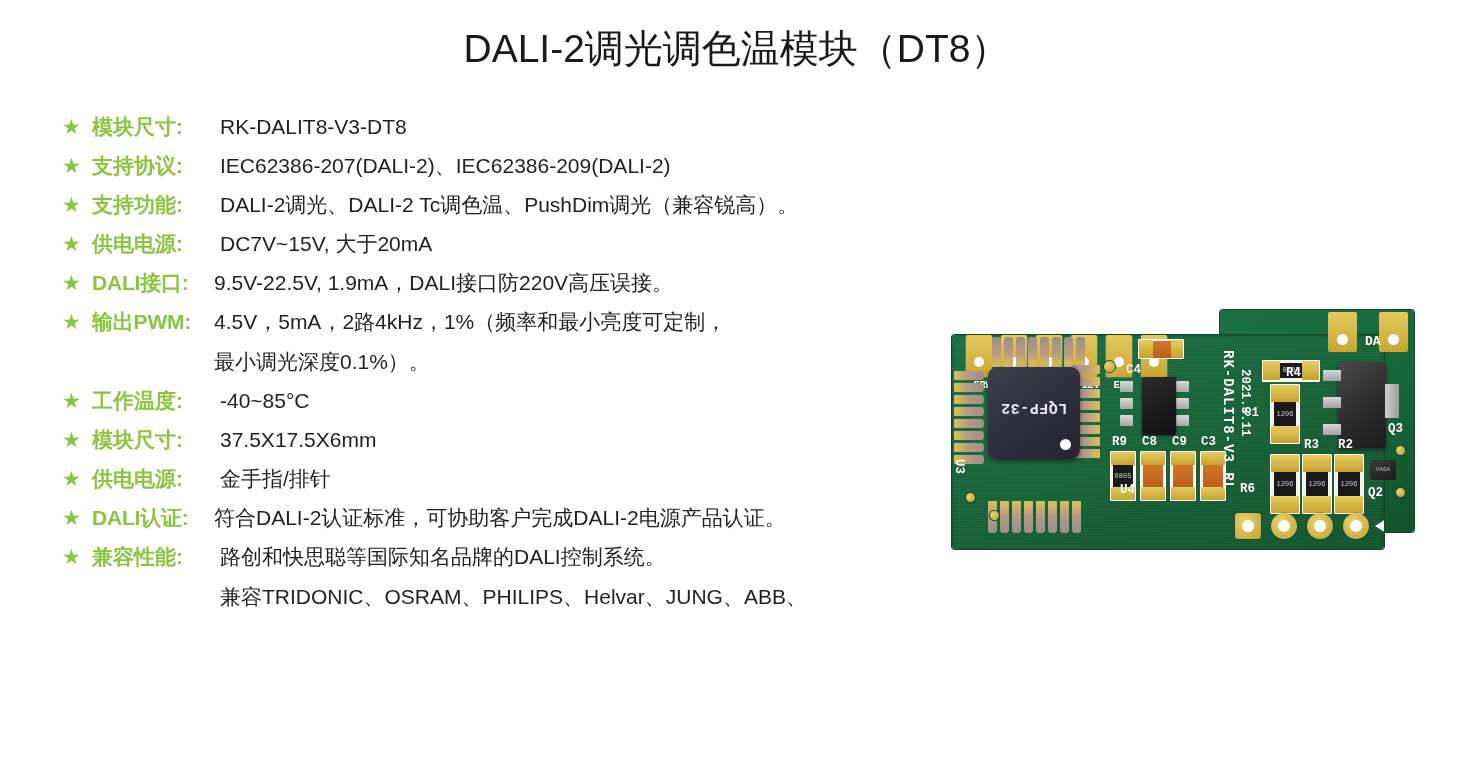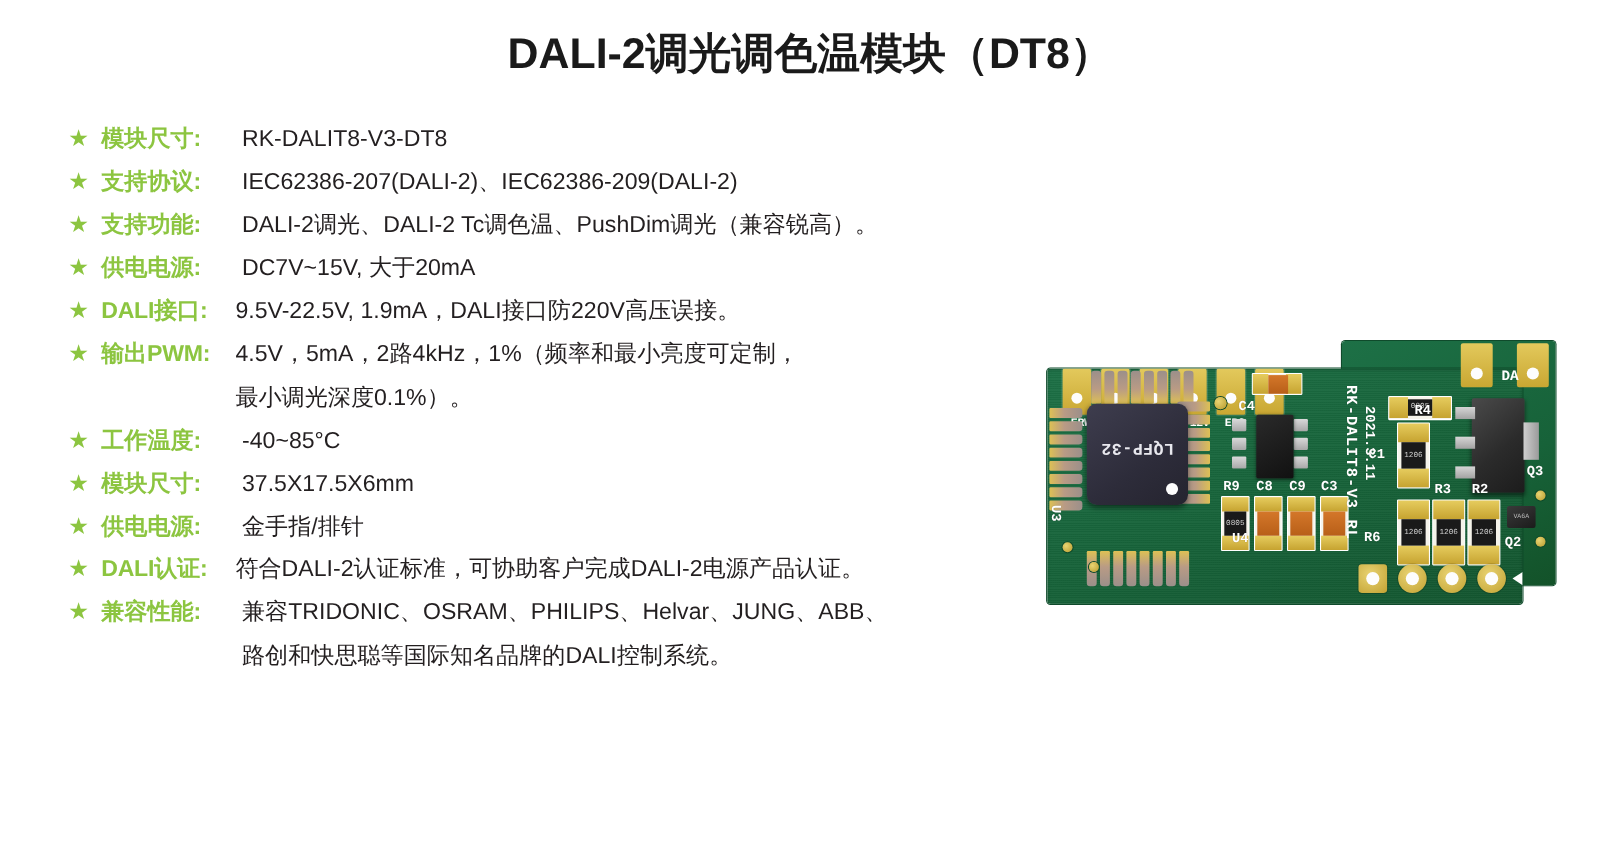--- a/index.html
+++ b/index.html
@@ -11,21 +11,21 @@
     overflow: hidden;
     position: relative;
   }
 
   
   .page-title {
     position: absolute;
     top: 22px; left: 0; width: 1473px;
     text-align: center;
     font-size: 39px;
-    font-weight: bold;
+    font-weight: normal;
     color: #1a1a1a;
     letter-spacing: 0px;
     white-space: nowrap;
   }
 
   
   .spec-list {
     position: absolute;
     top: 112px; left: 62px;
     width: 960px;
@@ -368,22 +368,22 @@
     <div class="spec-label wide">DALI认证:</div>
     <div class="spec-value">
       <span class="vline">符合DALI-2认证标准，可协助客户完成DALI-2电源产品认证。</span>
     </div>
   </div>
 
   <div class="spec-row">
     <div class="star-icon">★</div>
     <div class="spec-label">兼容性能:</div>
     <div class="spec-value">
+      <span class="vline">路创和快思聪等国际知名品牌的DALI控制系统。</span>
       <span class="vline">兼容TRIDONIC、OSRAM、PHILIPS、Helvar、JUNG、ABB、</span>
-      <span class="vline">路创和快思聪等国际知名品牌的DALI控制系统。</span>
     </div>
   </div>
 
 </div>
 
 <div class="pcb-wrap">
 
   <div class="pcb-right">
     <div class="da-pads">
       <div class="dapad"></div>

